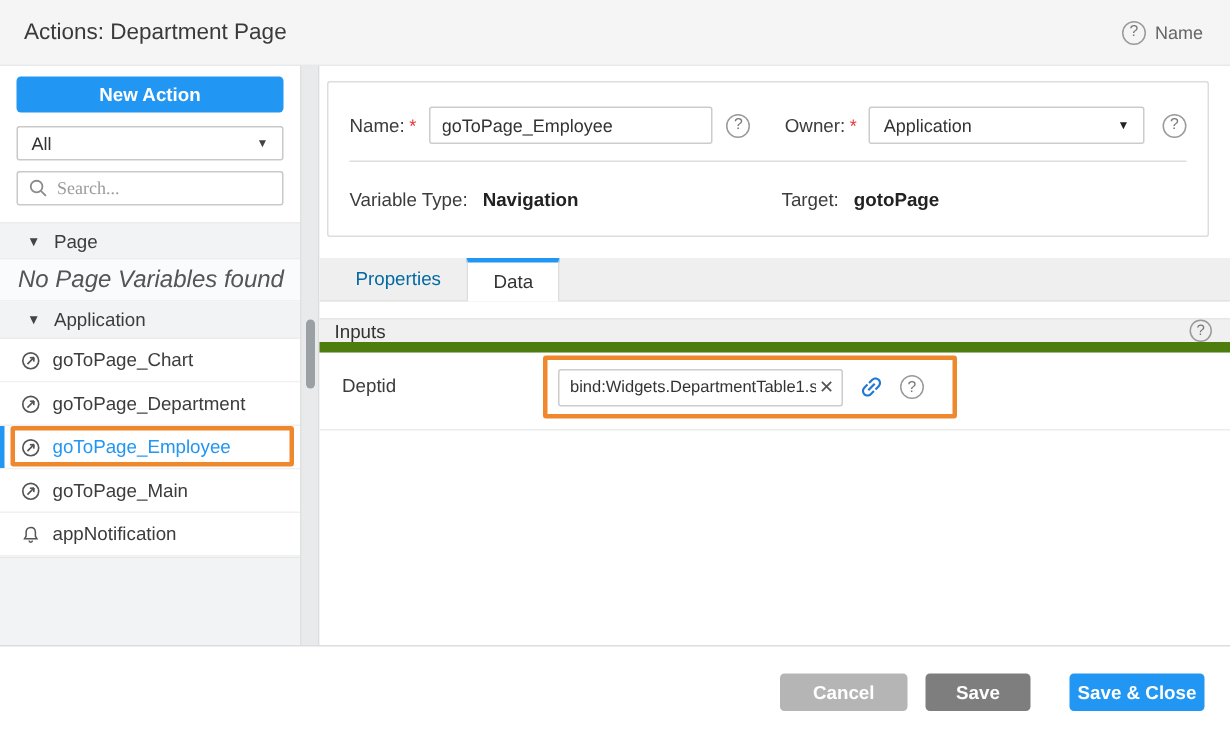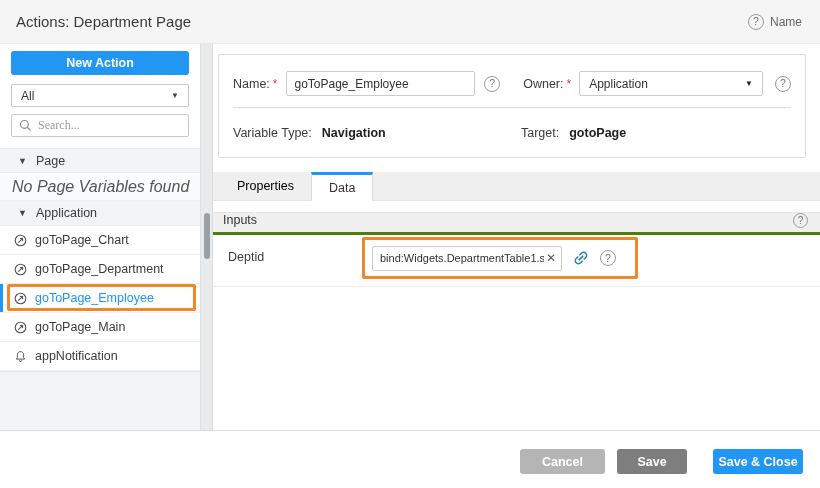--- a/index.html
+++ b/index.html
@@ -80,29 +80,29 @@
   .ro-label { font-size: 12.5px; color: #3c3c3c; }
   .ro-value { font-size: 12.5px; color: #222; font-weight: bold; }
   .g-vtype { left: 0; }
   .g-target { left: 288px; }
   .h-gap1 { margin-left: 9px; } .h-gap2 { margin-left: 23px; } .h-gap3 { margin-left: 12px; }
 
   
   .tabbar { position: absolute; left: 0; top: 128px; width: 607px; height: 29px;
             background: #efefef; border-bottom: 1px solid #e3e3e3;
             display: flex; align-items: stretch; padding-left: 7px; }
-  .tab { display: flex; align-items: center; padding: 0 17px; font-size: 12.5px; color: #000000;
+  .tab { display: flex; align-items: center; padding: 0 17px; font-size: 12.5px; color: #0369a1;
          cursor: pointer; }
   .tab.active { background: #fff; border-top: 3px solid #2196f3; border-left: 1px solid #ddd;
                 border-right: 1px solid #ddd; color: #333; margin-bottom: -1px; }
 
   
   .inputs-header { position: absolute; left: 0; top: 168px; width: 607px; height: 23px;
-                   background: #f0f0f0; border-top: 1px solid #e6e6e6; border-bottom: 3px solid #4d7c0f;
-                   display: flex; align-items: flex-start; padding: 0 10px; }
+                   background: #f0f0f0; border-top: 1px solid #e6e6e6; border-bottom: 7px solid #4d7c0f;
+                   display: flex; align-items: center; padding: 0 10px; }
   .inputs-title { font-size: 12.5px; color: #333; }
   .inputs-header .qicon { margin-left: auto; margin-right: 2px; width: 15px; height: 15px; font-size: 10px; }
 
   .data-row { position: absolute; left: 0; top: 191px; width: 607px; height: 52px;
               border-bottom: 1px solid #ececec; }
   .data-row-label { position: absolute; left: 15px; top: 15px; font-size: 12.5px; color: #3c3c3c; }
   .bind-annotation { position: absolute; left: 149px; top: 2px; width: 276px; height: 42px;
                      border: 3px solid #ef872d; border-radius: 2px;
                      display: flex; align-items: center; padding-left: 7px; gap: 10px; }
   .bindbox { width: 190px; height: 25px; border: 1px solid #ccc; border-radius: 2px; background: #fff;

